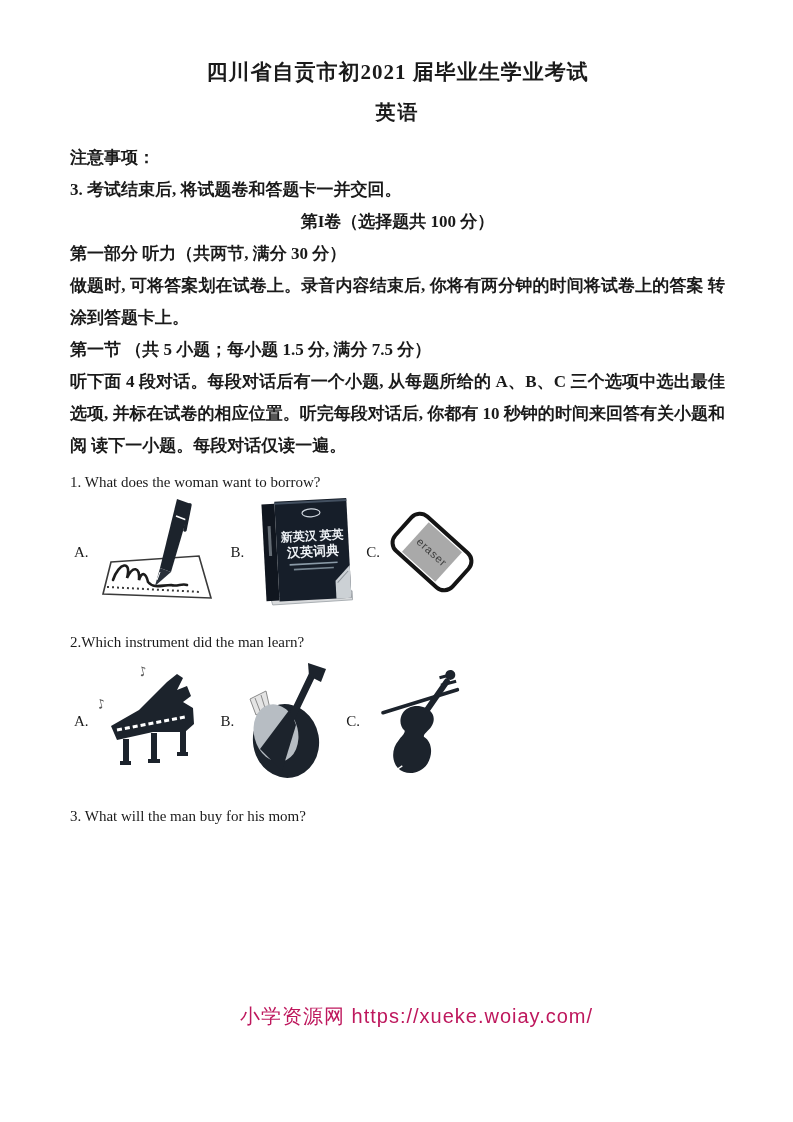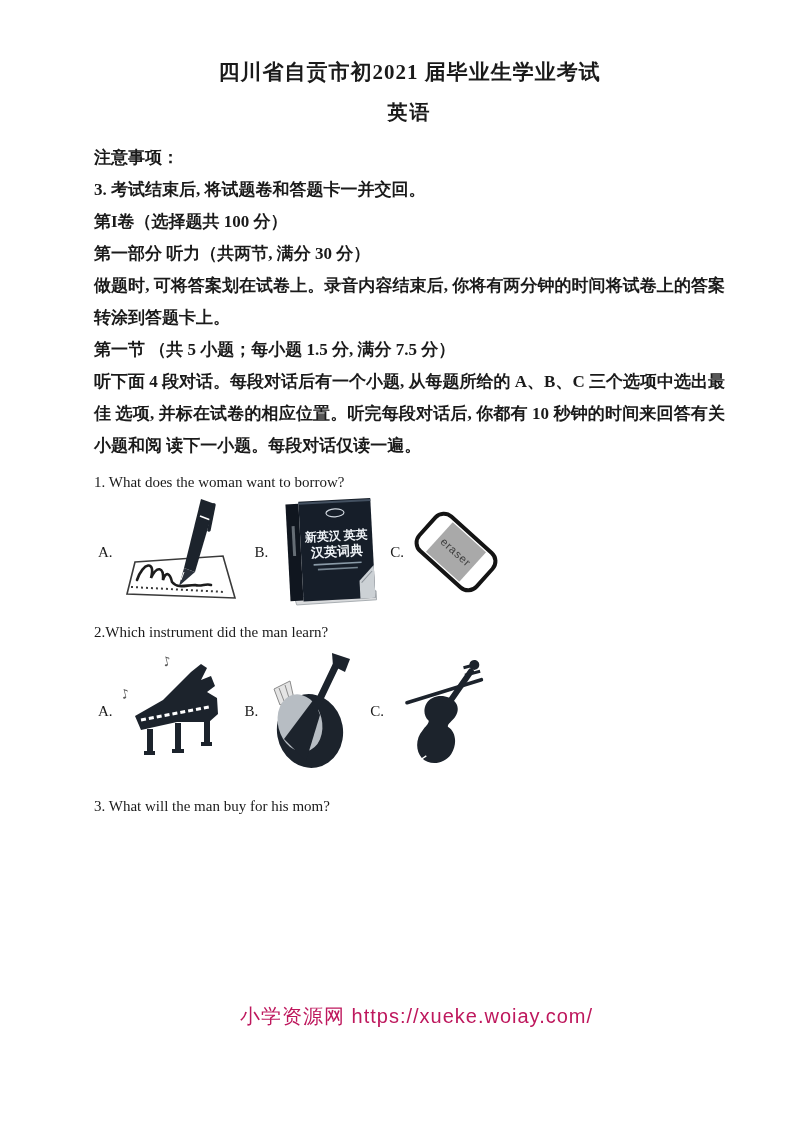--- a/index.html
+++ b/index.html
@@ -6,21 +6,20 @@
   html, body { margin: 0; padding: 0; background: #ffffff; }
   .page {
     position: relative;
     width: 793px;
     height: 1062px;
     margin: 0 auto;
     background: #ffffff;
     font-family: "Liberation Serif", "DejaVu Serif", serif;
     color: #1a1a1a;
     overflow: hidden;
-    padding-left: 24px;
   }
   .content { padding: 56px 68px 0 70px; }
 
   .doc-title {
     margin: 0;
     text-align: center;
     font-size: 21px;
     font-weight: bold;
     line-height: 32px;
     letter-spacing: 1px;
@@ -40,30 +39,30 @@
     font-weight: bold;
     line-height: 32px;
   }
   .cn-para {
     margin: 0;
     font-size: 17px;
     font-weight: bold;
     line-height: 32px;
     text-align: justify;
   }
-  .center-line { }
+  .center-line { text-align: center; }
 
   .en-question {
     margin: 0;
     font-size: 15px;
     font-weight: normal;
     line-height: 20px;
   }
   .q1-text { margin-top: 10px; }
-  .q2-text { margin-top: 14px; }
+  .q2-text { margin-top: 24px; }
   .q3-text { margin-top: 20px; }
 
   .option-row {
     display: flex;
     align-items: center;
     margin-top: 4px;
   }
   .option-label {
     font-size: 15px;
     font-weight: normal;

